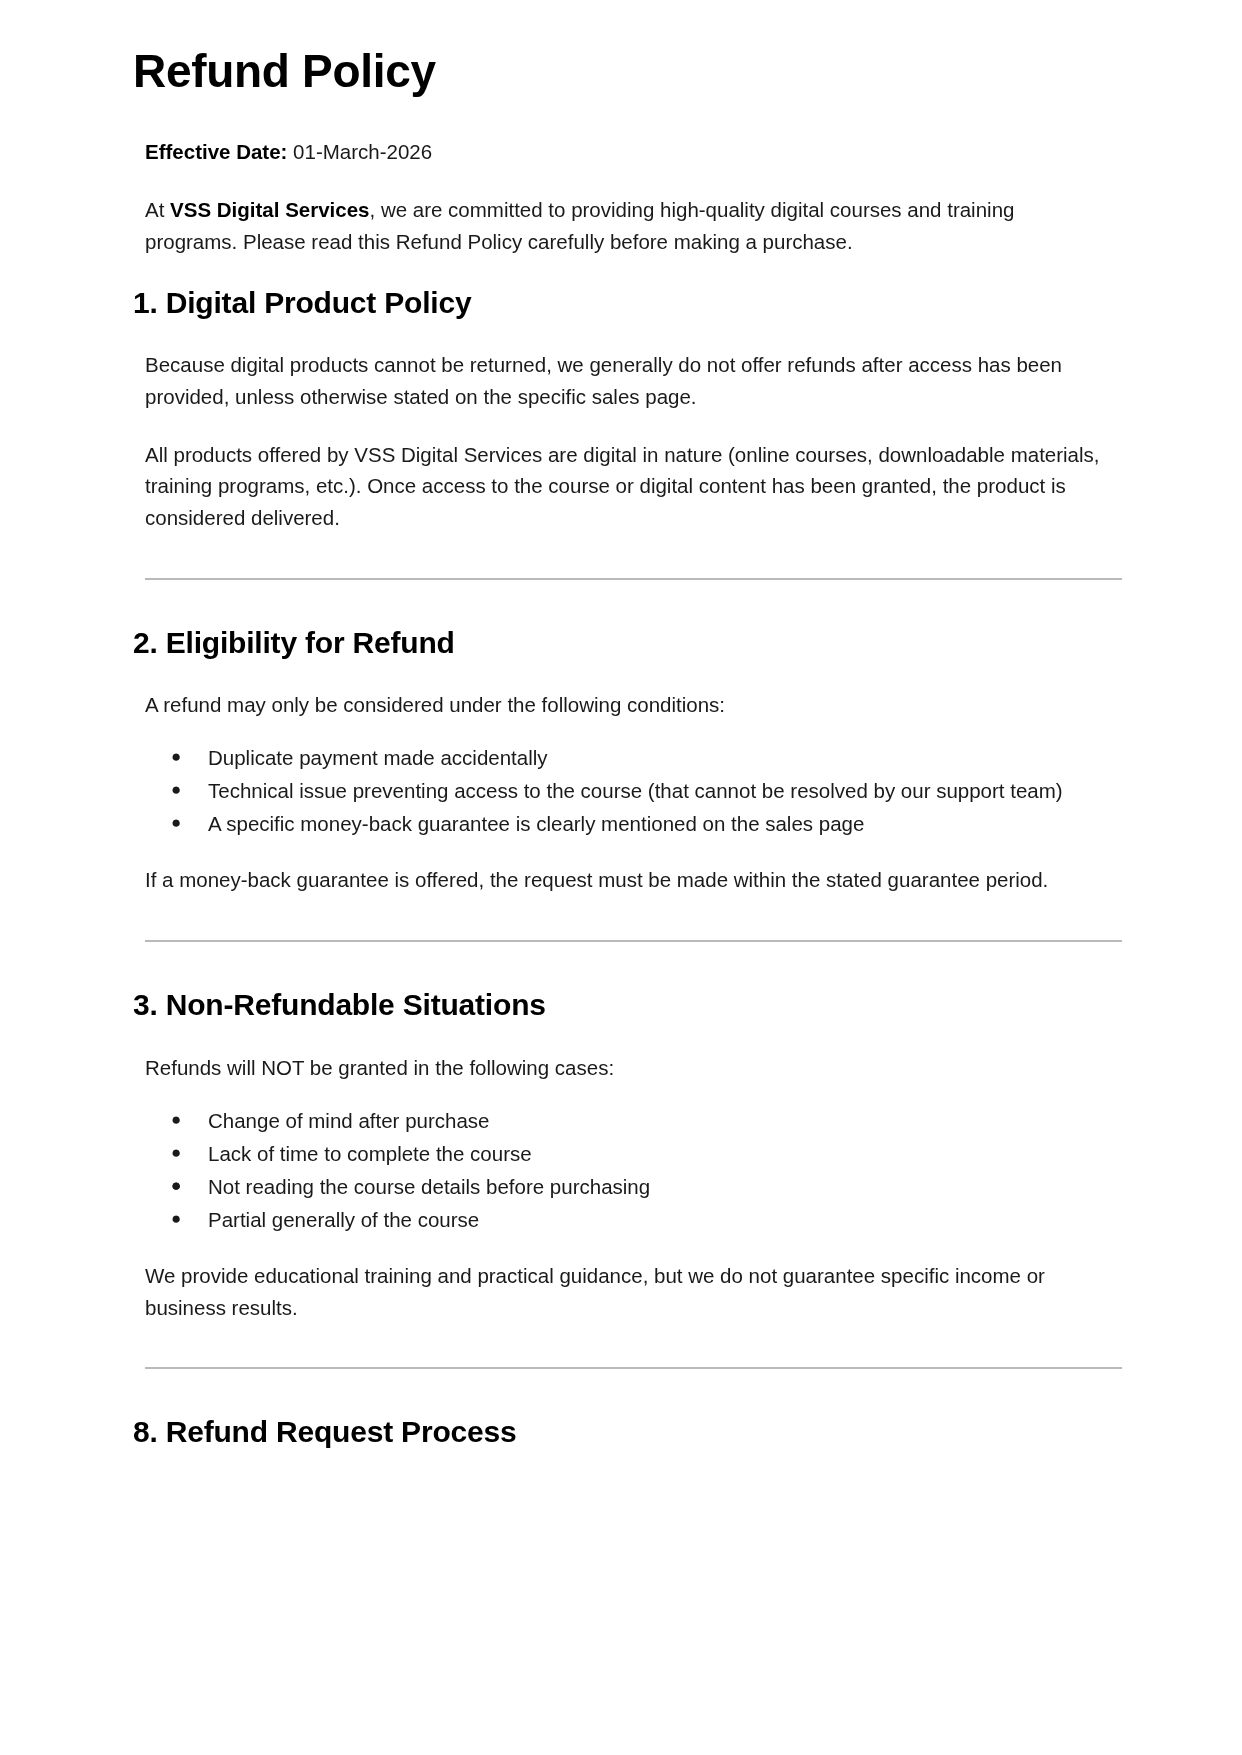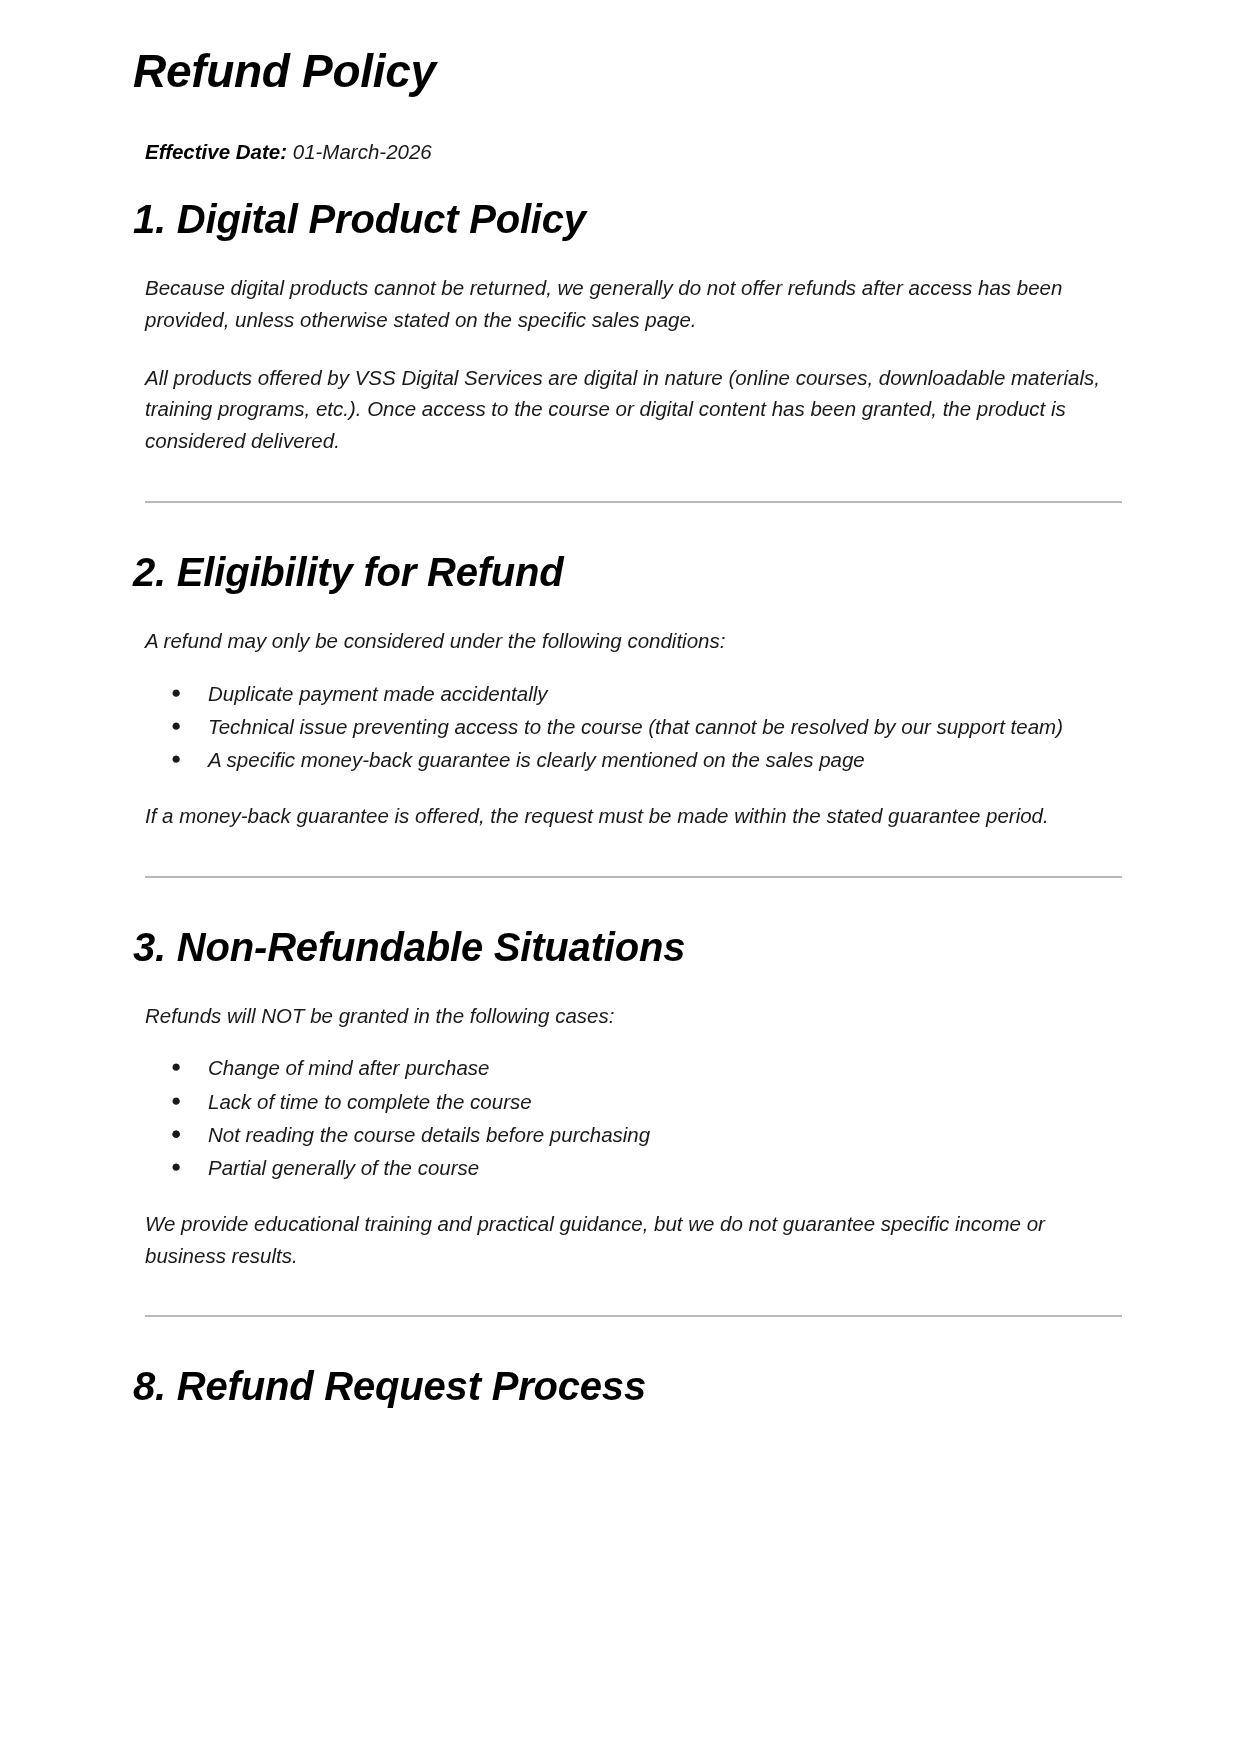--- a/index.html
+++ b/index.html
@@ -15,41 +15,40 @@
     -webkit-font-smoothing: antialiased;
   }
   .page {
     width: 1242px;
     height: 1755px;
     box-sizing: border-box;
     padding: 44px 120px 0 133px;
     position: relative;
     background: #ffffff;
     overflow: hidden;
-    font-style: italic;
   }
   .doc-title {
     font-size: 46px;
     font-weight: bold;
     letter-spacing: -0.3px;
     line-height: 1.18;
     margin: 0 0 38px 0;
     color: #000;
   }
   p {
     margin: 12px;
     font-size: 20.5px;
     line-height: 1.55;
     color: #1a1a1a;
   }
   .p-block { margin-bottom: 26px; }
   .p-tight { margin-bottom: 22px; }
   b, strong { font-weight: bold; color: #000; }
   h2.section-heading {
-    font-size: 40px;
+    font-size: 30px;
     font-weight: bold;
     letter-spacing: -0.2px;
     line-height: 1.25;
     margin: 0 0 28px 0;
     color: #000;
   }
   .sec-gap-top { margin-top: 46px; }
   ul.bullets {
     list-style: none;
     margin: 0 0 26px 0;
@@ -83,20 +82,23 @@
 <body>
 
 <div class="page">
 
   <h1 class="doc-title">Refund Policy</h1>
 
   <p class="p-block">
     <b>Effective Date:</b><span> 01-March-2026</span>
   </p>
 
+  <p class="p-block">
+    <span>At </span><b>VSS Digital Services</b><span>, we are committed to providing high-quality digital courses and training programs. Please read this Refund Policy carefully before making a purchase.</span>
+  </p>
 
   <h2 class="section-heading sec-gap-top">1. Digital Product Policy</h2>
   <p class="p-block">Because digital products cannot be returned, we generally do not offer refunds after access has been provided, unless otherwise stated on the specific sales page.</p>
   <p class="p-block">All products offered by VSS Digital Services are digital in nature (online courses, downloadable materials, training programs, etc.). Once access to the course or digital content has been granted, the product is considered delivered.</p>
 
   <hr class="rule">
 
   <h2 class="section-heading">2. Eligibility for Refund</h2>
   <p class="p-tight">A refund may only be considered under the following conditions:</p>
   <ul class="bullets">

